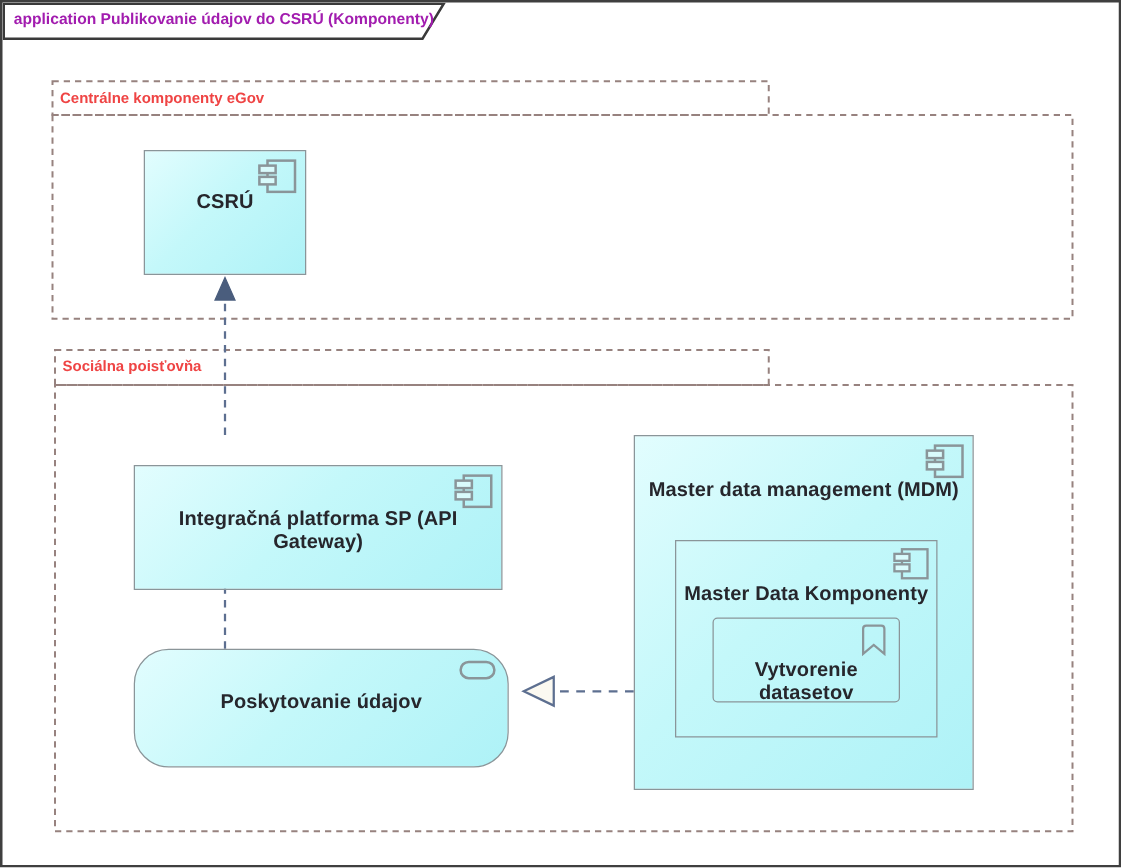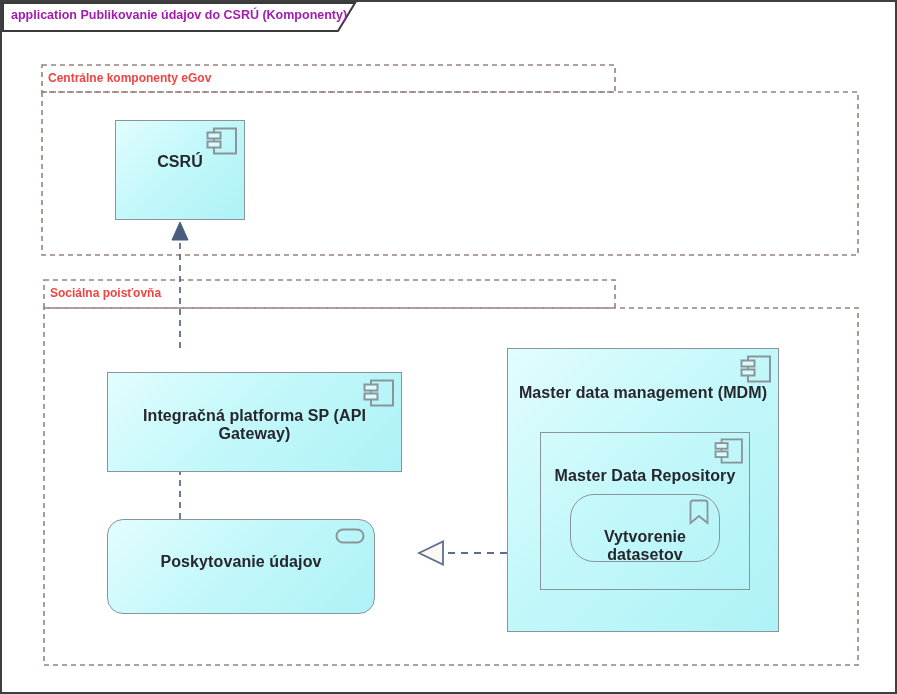--- a/index.html
+++ b/index.html
@@ -112,33 +112,33 @@
   </div>
 
   <div class="node" style="left:538px;top:430px;width:210px;height:158px;background:transparent;">
     <span class="corner-icon" style="right:5px;top:5px;">
       <svg width="30" height="26" viewBox="0 0 32 28">
         <rect x="8" y="1.5" width="22" height="25" fill="none" stroke="#8a9599" stroke-width="2"></rect>
         <rect x="1.5" y="5.5" width="13" height="6" fill="#d9fbfc" stroke="#8a9599" stroke-width="2"></rect>
         <rect x="1.5" y="14.5" width="13" height="6" fill="#d9fbfc" stroke="#8a9599" stroke-width="2"></rect>
       </svg>
     </span>
-    <span class="title" style="top:34px;">Master Data Repository</span>
+    <span class="title" style="top:34px;">Master Data Komponenty</span>
   </div>
 
-  <div class="node rounded" style="left:568px;top:492px;width:150px;height:68px;border-radius:24px;background:transparent;">
+  <div class="node rounded" style="left:568px;top:492px;width:150px;height:68px;border-radius:4px;background:transparent;">
     <span class="corner-icon" style="right:10px;top:4px;">
       <svg width="20" height="26" viewBox="0 0 20 26">
         <path d="M4,1.5 H16 Q18.5,1.5 18.5,4 V24 L10,17 L1.5,24 V4 Q1.5,1.5 4,1.5 Z" fill="none" stroke="#8a9599" stroke-width="1.8"></path>
       </svg>
     </span>
     <span class="title" style="top:33px;">Vytvorenie datasetov</span>
   </div>
 
-  <div class="node rounded" style="left:105px;top:517px;width:268px;height:95px;border-radius:16px;">
+  <div class="node rounded" style="left:105px;top:517px;width:300px;height:95px;border-radius:28px;">
     <span class="corner-icon" style="right:9px;top:8px;">
       <svg width="30" height="16" viewBox="0 0 30 16">
         <rect x="1.5" y="1.5" width="27" height="13" rx="6.5" fill="none" stroke="#8a9599" stroke-width="2"></rect>
       </svg>
     </span>
     <span class="title" style="top:33px;">Poskytovanie údajov</span>
   </div>
 
 </div>
 

